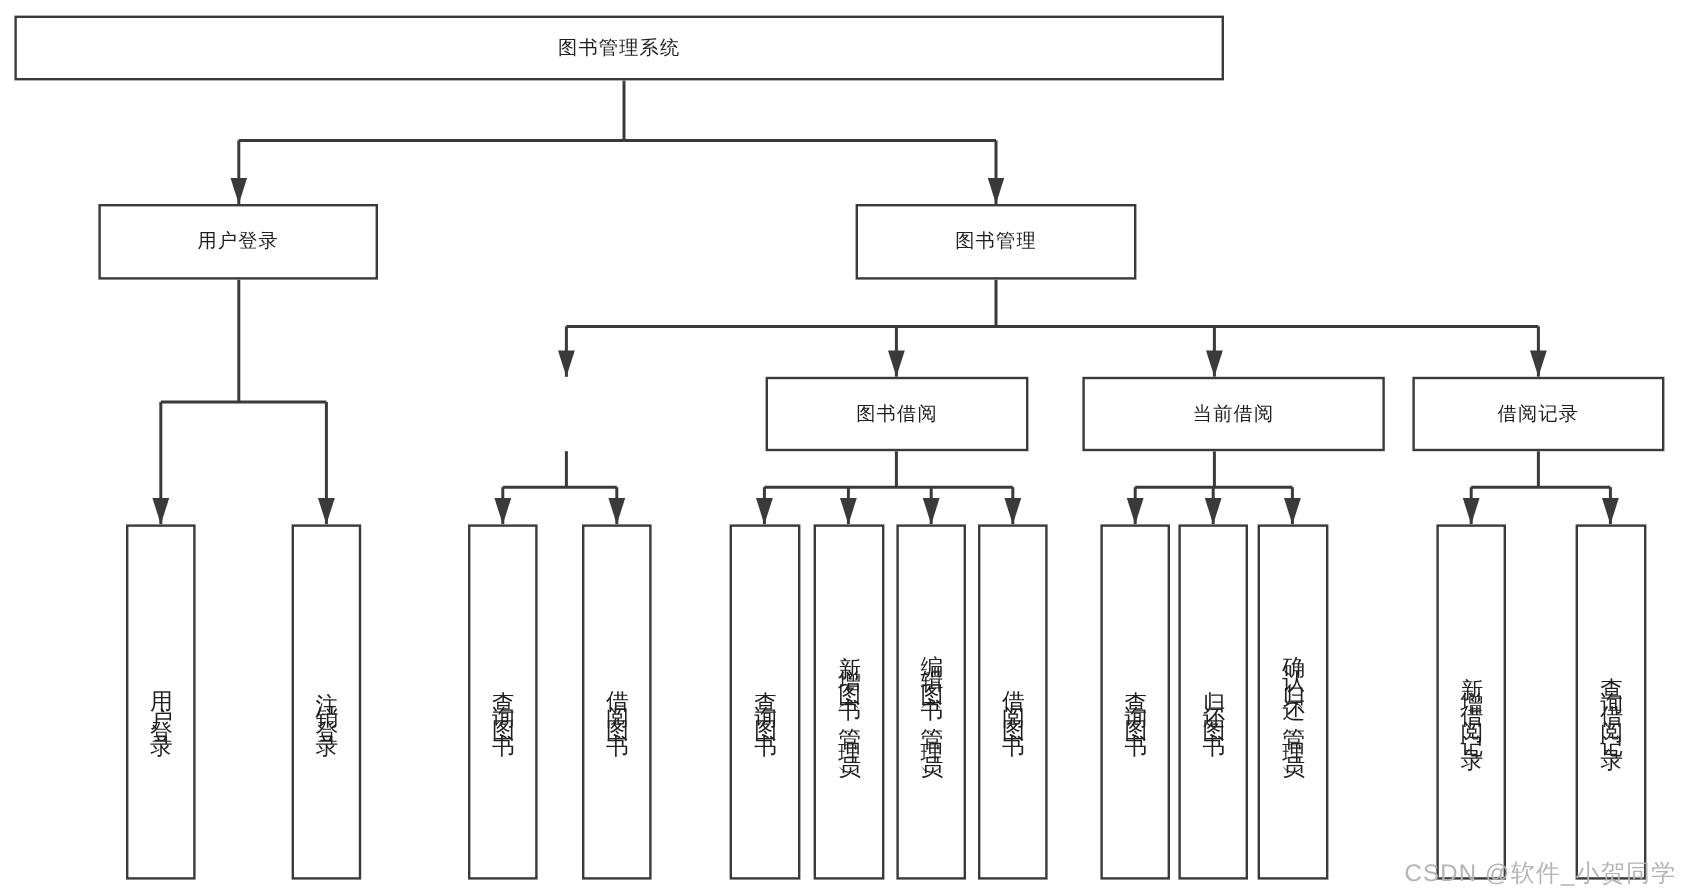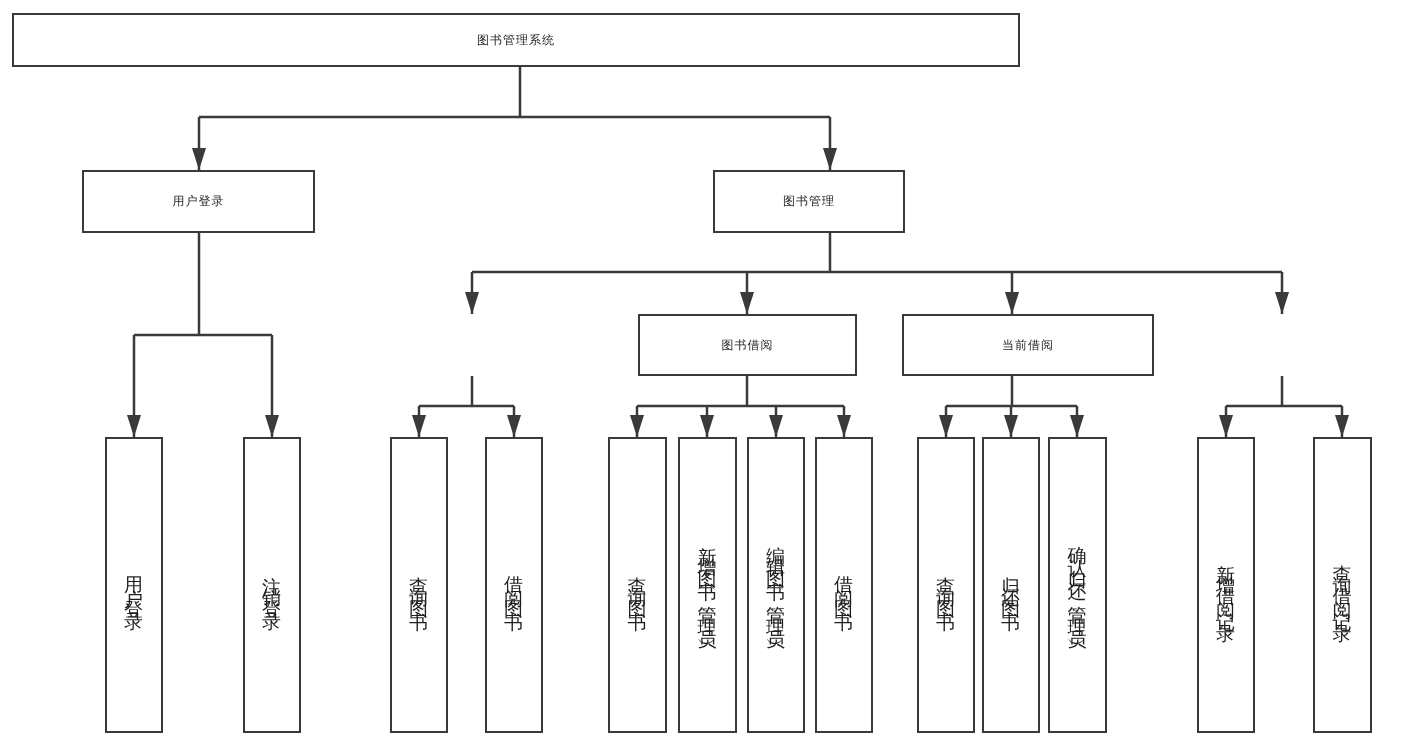--- a/index.html
+++ b/index.html
@@ -21,21 +21,21 @@
     position: absolute;
     box-sizing: border-box;
     border: 2.5px solid #3a3a3a;
     background: #ffffff;
     display: flex;
     align-items: center;
     justify-content: center;
     color: #1f1f1f;
     z-index: 2;
   }
-  .hnode { font-size: 12px; letter-spacing: 1px; }
+  .hnode { font-size: 16px; letter-spacing: 1px; }
   .vnode span {
     writing-mode: vertical-lr;
     text-orientation: mixed;
     font-size: 19px;
     letter-spacing: 12px;
     color: #1f1f1f;
     line-height: 1;
   }
   .watermark {
     position: absolute;
@@ -103,29 +103,32 @@
     </g>
   </svg>
 
   <div class="node hnode" style="left:12px; top:13px; width:1008px; height:54px;">
     <span>图书管理系统</span>
   </div>
 
   <div class="node hnode" style="left:82px; top:170px; width:233px; height:63px;">
     <span>用户登录</span>
   </div>
-  <div class="node hnode" style="left:713px; top:170px; width:192px; height:63px;">
+  <div class="node hnode" style="left:713px; top:170px; width:234px; height:63px;">
     <span>图书管理</span>
   </div>
 
   <div class="node hnode" style="left:638px; top:314px; width:219px; height:62px;">
     <span>图书借阅</span>
   </div>
   <div class="node hnode" style="left:902px; top:314px; width:252px; height:62px;">
     <span>当前借阅</span>
+  </div>
+  <div class="node hnode" style="left:1177px; top:314px; width:210px; height:62px;">
+    <span>借阅记录</span>
   </div>
 
   <div class="node vnode" style="left:105px; top:437px; width:58px; height:296px;">
     <span>用户登录</span>
   </div>
   <div class="node vnode" style="left:243px; top:437px; width:58px; height:296px;">
     <span>注销登录</span>
   </div>
 
   <div class="node vnode" style="left:390px; top:437px; width:58px; height:296px;">
@@ -158,14 +161,15 @@
     <span>确认归还（管理员）</span>
   </div>
 
   <div class="node vnode" style="left:1197px; top:437px; width:58px; height:296px;">
     <span>新增借阅记录</span>
   </div>
   <div class="node vnode" style="left:1313px; top:437px; width:59px; height:296px;">
     <span>查询借阅记录</span>
   </div>
 
+  <div class="watermark">CSDN @软件_小贺同学</div>
 
 </div>
 
 </body></html>

